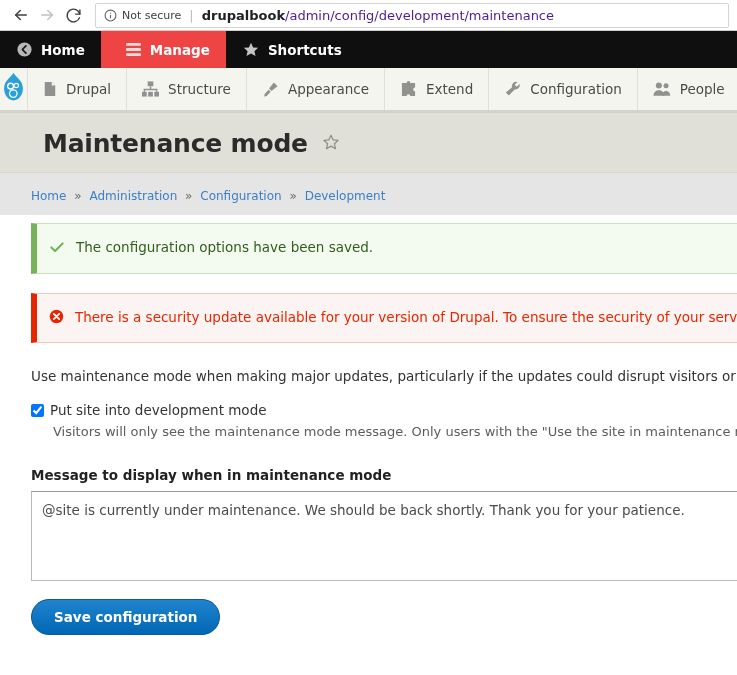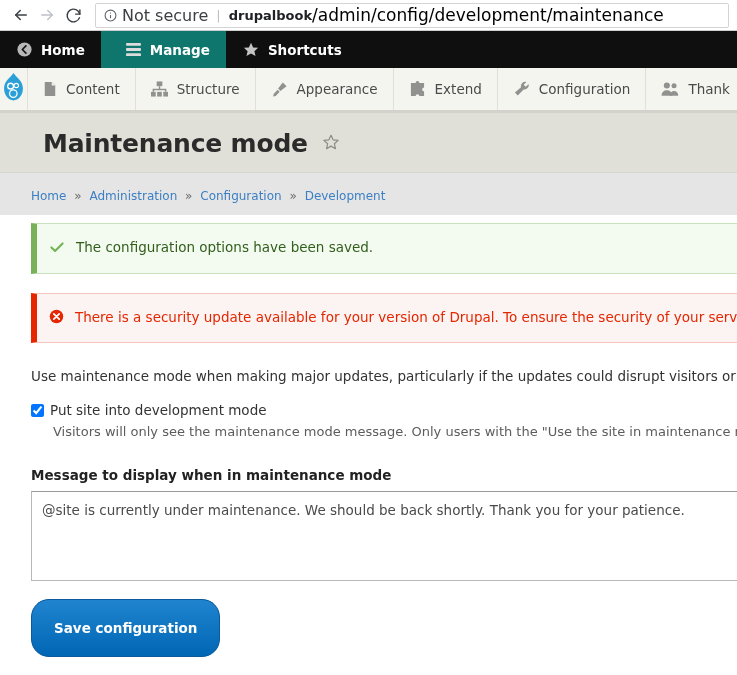--- a/index.html
+++ b/index.html
@@ -42,50 +42,50 @@
     overflow: hidden;
     white-space: nowrap;
   }
   #omnibox .info-icon {
     flex: 0 0 auto;
     margin-right: 5px;
     display: flex; align-items: center;
   }
   .notsecure-label {
     color: #3c4043;
-    font-size: 16px;
+    font-size: 11px;
     margin-right: 8px;
   }
   .omnibox-sep {
     color: #c0c0c0;
     margin-right: 8px;
     font-size: 13px;
   }
   .url-host { color: #202124; font-weight: bold; font-size: 13px; }
-  .url-path { color: #000000; font-size: 17px; }
+  .url-path { color: #4c1d95; font-size: 13px; }
 
   
   #admin-toolbar {
     height: 37px;
     background: #0f0f0f;
     display: flex;
     align-items: stretch;
     color: #fff;
   }
   .tb-item {
     display: flex;
     align-items: center;
     gap: 8px;
     padding: 0 16px;
     font-size: 13.5px;
     font-weight: bold;
     color: #ffffff;
     white-space: nowrap;
   }
-  .tb-item.active { background: #0f766e; padding-left: 24px; }
+  .tb-item.active { background: #ef4444; padding-left: 24px; }
   .tb-icon { display: flex; align-items: center; justify-content: center; }
 
   
   #admin-menu {
     height: 45px;
     background: #f5f5f0;
     border-bottom: 3px solid #d3d3cc;
     display: flex;
     align-items: stretch;
   }
@@ -205,21 +205,21 @@
     background: #fff;
     font-family: "DejaVu Sans", "Liberation Sans", sans-serif;
     font-size: 13.5px;
     color: #4a4a4a;
     resize: none;
     outline: none;
     line-height: 1.35;
   }
   #save-button {
     margin-top: 14px;
-    padding: 20px 22px;
+    padding: 9px 22px;
     background: #0b72c4;
     background-image: linear-gradient(to bottom, #2084cf, #0067b5);
     border: 1px solid #0a5a9c;
     border-radius: 18px;
     color: #fff;
     font-size: 13.5px;
     font-weight: bold;
     font-family: "DejaVu Sans", "Liberation Sans", sans-serif;
     cursor: pointer;
   }
@@ -311,21 +311,21 @@
     </span>
   </div>
 
   <div class="menu-item">
     <span class="mi-icon">
       <svg width="14" height="16" viewBox="0 0 16 18">
           <path d="M2 1h8l4 4v12H2z" fill="#6b6b6b"></path>
           <path d="M10 1l4 4h-4z" fill="#f5f5f0"></path>
         </svg>
     </span>
-    <span>Content</span>
+    <span>Drupal</span>
   </div>
 
   <div class="menu-item">
     <span class="mi-icon">
       <svg width="17" height="16" viewBox="0 0 18 16">
           <rect x="6" y="0" width="6" height="5" fill="#6b6b6b"></rect>
           <rect x="0" y="11" width="5" height="5" fill="#6b6b6b"></rect>
           <rect x="6.5" y="11" width="5" height="5" fill="#6b6b6b"></rect>
           <rect x="13" y="11" width="5" height="5" fill="#6b6b6b"></rect>
           <path d="M9 5v3.5M2.5 11V8.5h13V11" stroke="#6b6b6b" stroke-width="1.6" fill="none"></path>
@@ -364,21 +364,21 @@
 
   <div class="menu-item">
     <span class="mi-icon">
       <svg width="18" height="16" viewBox="0 0 20 17">
           <circle cx="6.5" cy="4.6" r="3.4" fill="#6b6b6b"></circle>
           <path d="M0.6 16c0-3.8 2.7-6 5.9-6s5.9 2.2 5.9 6z" fill="#6b6b6b"></path>
           <circle cx="14.5" cy="5" r="2.8" fill="#6b6b6b"></circle>
           <path d="M9.8 16c0-3.3 2.1-5.2 4.7-5.2s4.7 1.9 4.7 5.2z" fill="#6b6b6b"></path>
         </svg>
     </span>
-    <span>Thank</span>
+    <span>People</span>
   </div>
 </div>
 
 <div id="title-band">
   <span id="page-title">Maintenance mode</span>
   <span id="fav-star">
     <svg width="18" height="18" viewBox="0 0 24 24" fill="none" stroke="#8c8c82" stroke-width="1.6" stroke-linejoin="round">
         <polygon points="12,3 14.8,9.1 21.5,9.8 16.5,14.3 17.9,20.9 12,17.5 6.1,20.9 7.5,14.3 2.5,9.8 9.2,9.1"></polygon>
       </svg>
   </span>

